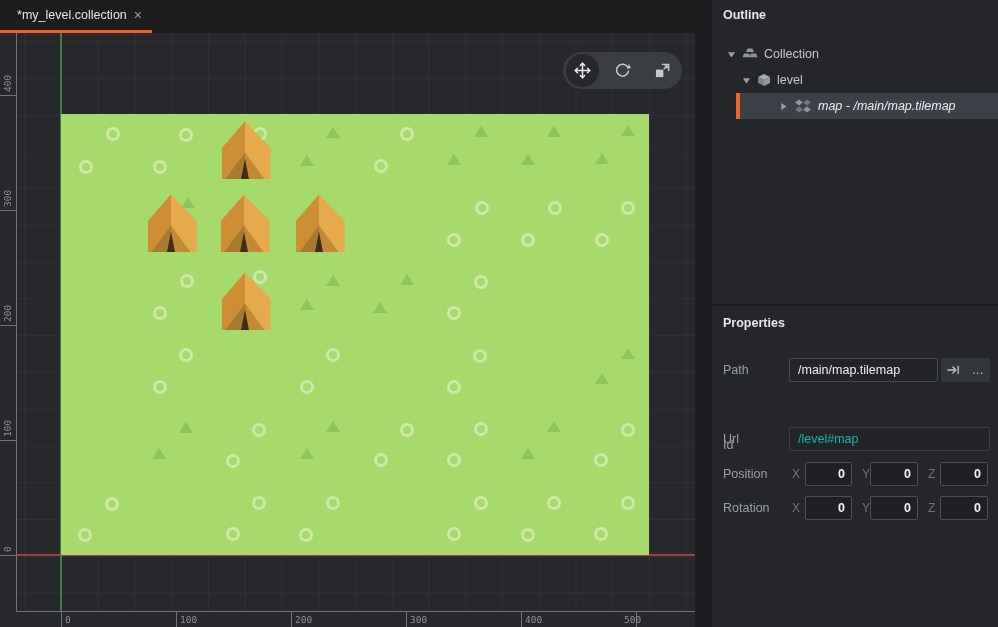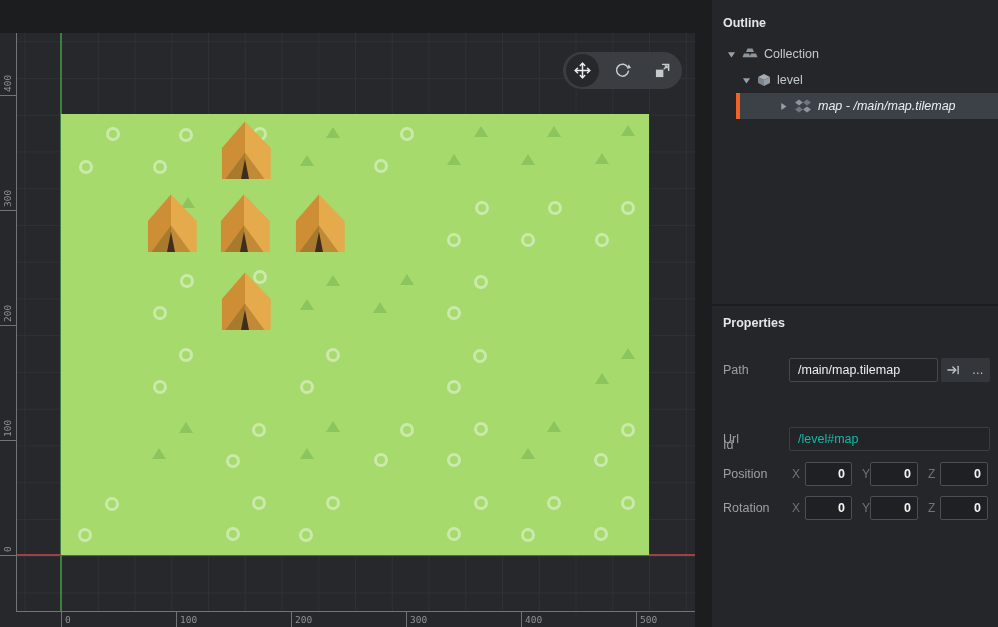--- a/index.html
+++ b/index.html
@@ -41,21 +41,21 @@
   .tool-pill{position:absolute;left:563px;top:19px;width:119px;height:37px;border-radius:19px;
              background:#3a3e43;display:flex;align-items:center;justify-content:space-around;}
   .tool-btn{width:33px;height:33px;border-radius:50%;display:flex;align-items:center;
             justify-content:center;cursor:pointer;}
   .tool-btn.active{background:#26282b;}
 
   
   .gap-col{position:absolute;left:695px;top:0;width:17px;height:627px;background:#1b1d1f;cursor:col-resize;}
   .side-panel{position:absolute;left:712px;top:0;width:286px;height:627px;background:#242629;}
   .panel-header{position:absolute;left:11px;color:#e4e6e8;font-size:12.5px;font-weight:600;}
-  .outline-header{top:16px;}
+  .outline-header{top:8px;}
   .props-header{top:316px;}
   .panel-divider-h{position:absolute;left:0;top:304px;width:286px;height:2px;background:#1a1c1e;cursor:row-resize;}
 
   
   .tree-row{position:absolute;left:0;width:286px;height:26px;display:flex;align-items:center;
             gap:6px;box-sizing:border-box;cursor:pointer;}
   .tree-label{color:#c4c9cd;font-size:12.5px;white-space:nowrap;}
   .tree-row.selected{background:#3c4147;margin-left:24px;}
   .tree-row.selected .tree-label{color:#eceef0;font-style:italic;}
   .sel-bar{position:absolute;left:0;top:0;width:4px;height:26px;background:#ef6426;}
@@ -74,20 +74,32 @@
   .axis-letter{position:absolute;color:#6e747a;font-size:12px;line-height:24px;}
   .num-field{position:absolute;height:24px;box-sizing:border-box;background:#1e2023;
              border:1px solid #4b4f55;border-radius:2px;color:#f2f3f4;font-size:12.5px;
              font-weight:bold;text-align:right;padding:0 6px;line-height:22px;cursor:text;}
 </style>
 </head>
 <body>
 
 <div class="app">
 
+  <div class="tabbar">
+    <div class="tab">
+      <svg width="16" height="12" viewBox="0 0 16 12">
+        <polygon points="5.5,0.5 10.5,0.5 12,4 4,4" fill="#57aade" stroke="#2e7cb8" stroke-width="0.6"></polygon>
+        <polygon points="2,5.5 7,5.5 8.5,9.2 0.5,9.2" fill="#57aade" stroke="#2e7cb8" stroke-width="0.6"></polygon>
+        <polygon points="9,5.5 14,5.5 15.5,9.2 7.5,9.2" fill="#57aade" stroke="#2e7cb8" stroke-width="0.6"></polygon>
+      </svg>
+      <span class="tab-title">*my_level.collection</span>
+      <span class="tab-close">×</span>
+    </div>
+    <div class="tab-underline"></div>
+  </div>
 
   <div class="scene" id="scene">
     <div class="axis" id="y-axis" style="left: 60px; top: 0px; width: 2px; height: 578px; background: rgb(63, 125, 66);"></div>
     <div class="axis" id="x-axis" style="left: 16px; top: 521px; width: 679px; height: 2px; background: rgb(160, 64, 64);"></div>
     <div id="map-rect" style="left: 61px; top: 81px; width: 588px; height: 441px; background: rgb(166, 218, 109);"></div>
     <div id="deco-layer">
         <div class="ring" style="left: 106px; top: 94px; border: 3px solid rgba(255, 255, 255, 0.42);"></div>
         <div class="ring" style="left: 179px; top: 95px; border: 3px solid rgba(255, 255, 255, 0.42);"></div>
         <div class="ring" style="left: 253px; top: 94px; border: 3px solid rgba(255, 255, 255, 0.42);"></div>
         <div class="ring" style="left: 400px; top: 94px; border: 3px solid rgba(255, 255, 255, 0.42);"></div>
@@ -214,21 +226,21 @@
         <div class="tick-label" style="left: 65px; top: 581px;">0</div>
         <div class="vtick" style="left: 176px;"></div>
         <div class="tick-label" style="left: 180px; top: 581px;">100</div>
         <div class="vtick" style="left: 291px;"></div>
         <div class="tick-label" style="left: 295px; top: 581px;">200</div>
         <div class="vtick" style="left: 406px;"></div>
         <div class="tick-label" style="left: 410px; top: 581px;">300</div>
         <div class="vtick" style="left: 521px;"></div>
         <div class="tick-label" style="left: 525px; top: 581px;">400</div>
         <div class="vtick" style="left: 636px;"></div>
-        <div class="tick-label" style="left: 640px; top: 581px;">500</div>
+        <div class="tick-label" style="left: 624px; top: 581px;">500</div>
       </div>
 
     <div class="tool-pill">
       <div class="tool-btn active">
         <svg width="17" height="17" viewBox="0 0 16 16">
           <g stroke="#eceef0" stroke-width="1.4" fill="none" stroke-linecap="round" stroke-linejoin="round">
             <path d="M8 1.2 L8 14.8 M1.2 8 L14.8 8"></path>
             <path d="M5.9 3.3 L8 1.2 L10.1 3.3"></path>
             <path d="M5.9 12.7 L8 14.8 L10.1 12.7"></path>
             <path d="M3.3 5.9 L1.2 8 L3.3 10.1"></path>

